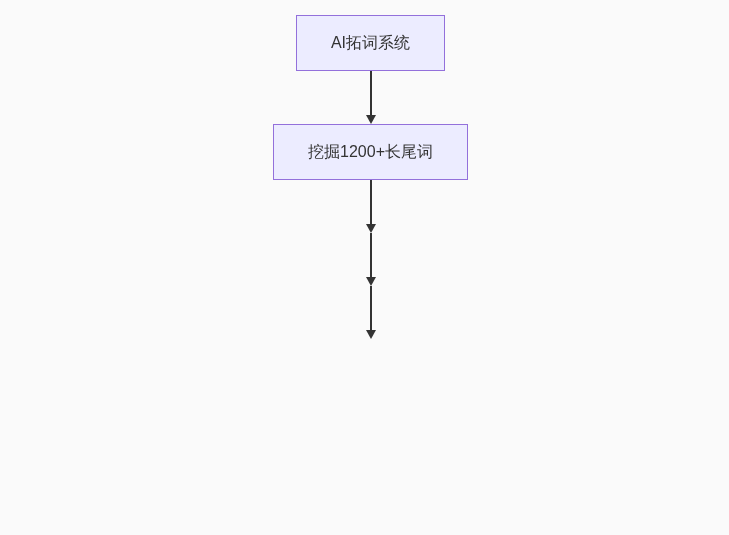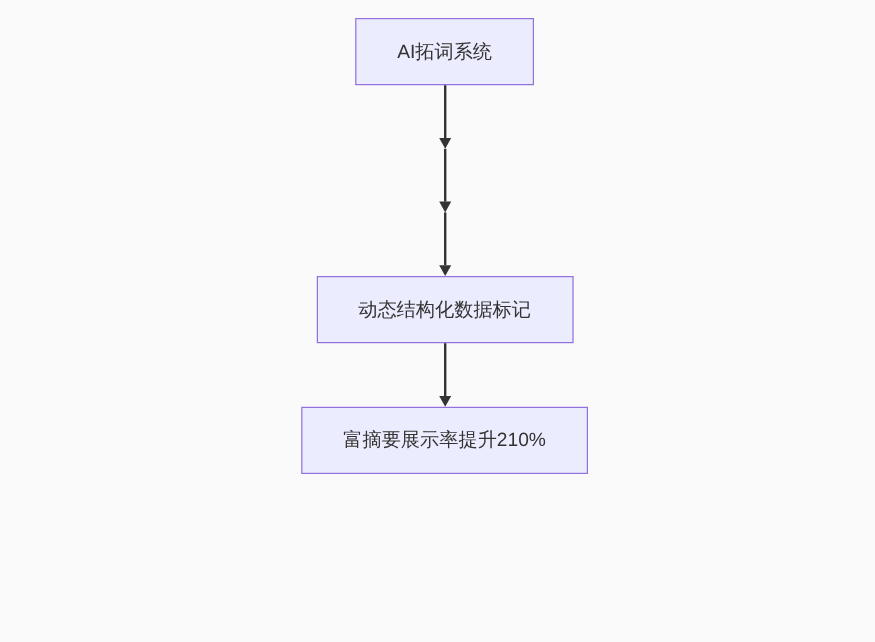--- a/index.html
+++ b/index.html
@@ -72,39 +72,36 @@
 
     <div class="node">
       <span>AI拓词系统</span>
     </div>
 
     <div class="connector">
       <div class="line"></div>
       <div class="head"></div>
     </div>
 
+    <div class="node">
+      <span>挖掘1200+长尾词</span>
+    </div>
 
     <div class="connector">
       <div class="line"></div>
       <div class="head"></div>
     </div>
 
 
     <div class="connector">
       <div class="line"></div>
       <div class="head"></div>
     </div>
 
-    <div class="node">
-      <span>动态结构化数据标记</span>
-    </div>
 
     <div class="connector">
       <div class="line"></div>
       <div class="head"></div>
     </div>
 
-    <div class="node">
-      <span>富摘要展示率提升210%</span>
-    </div>
 
   </div>
 </div>
 
 </body></html>

